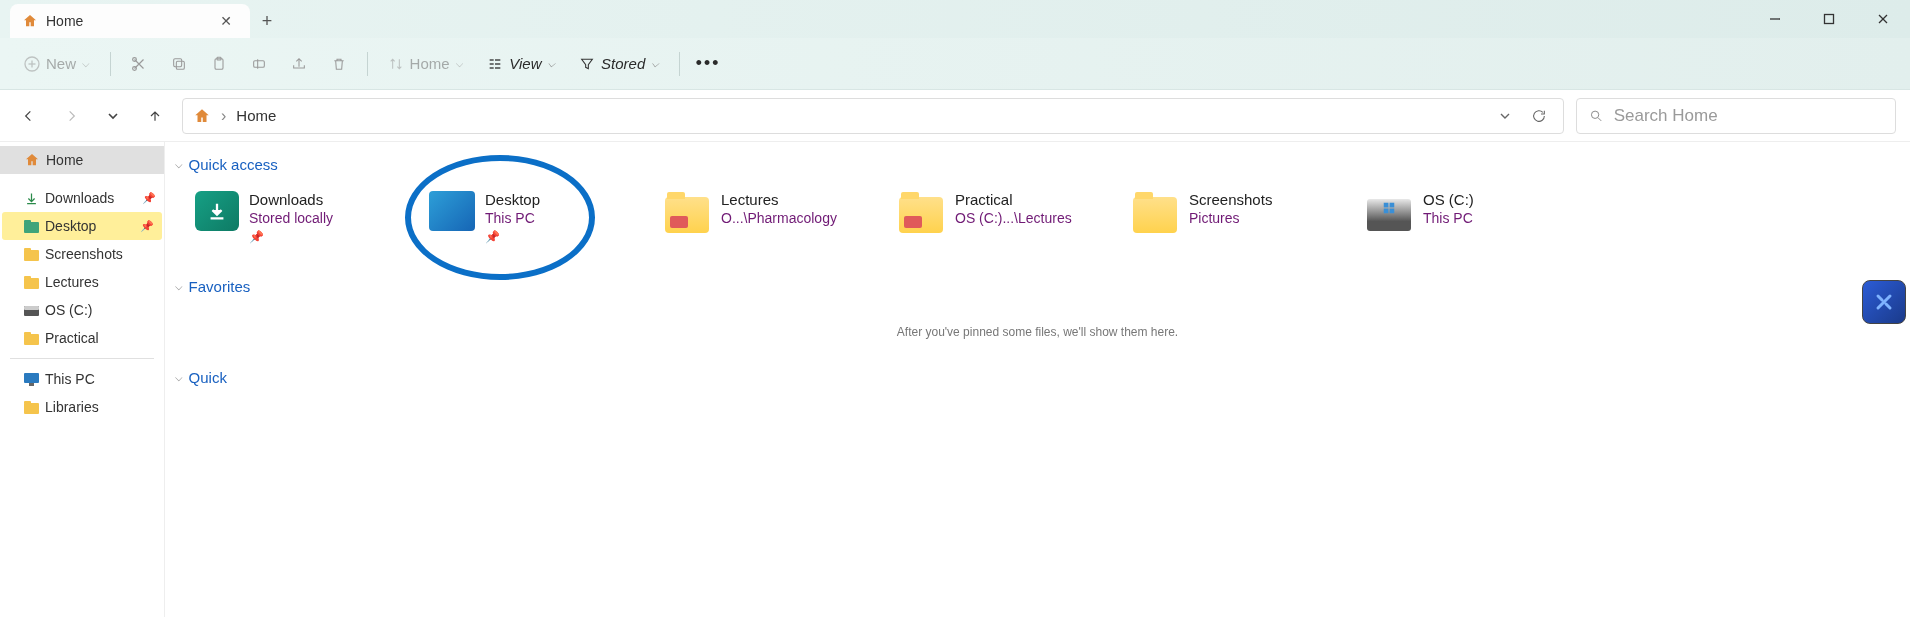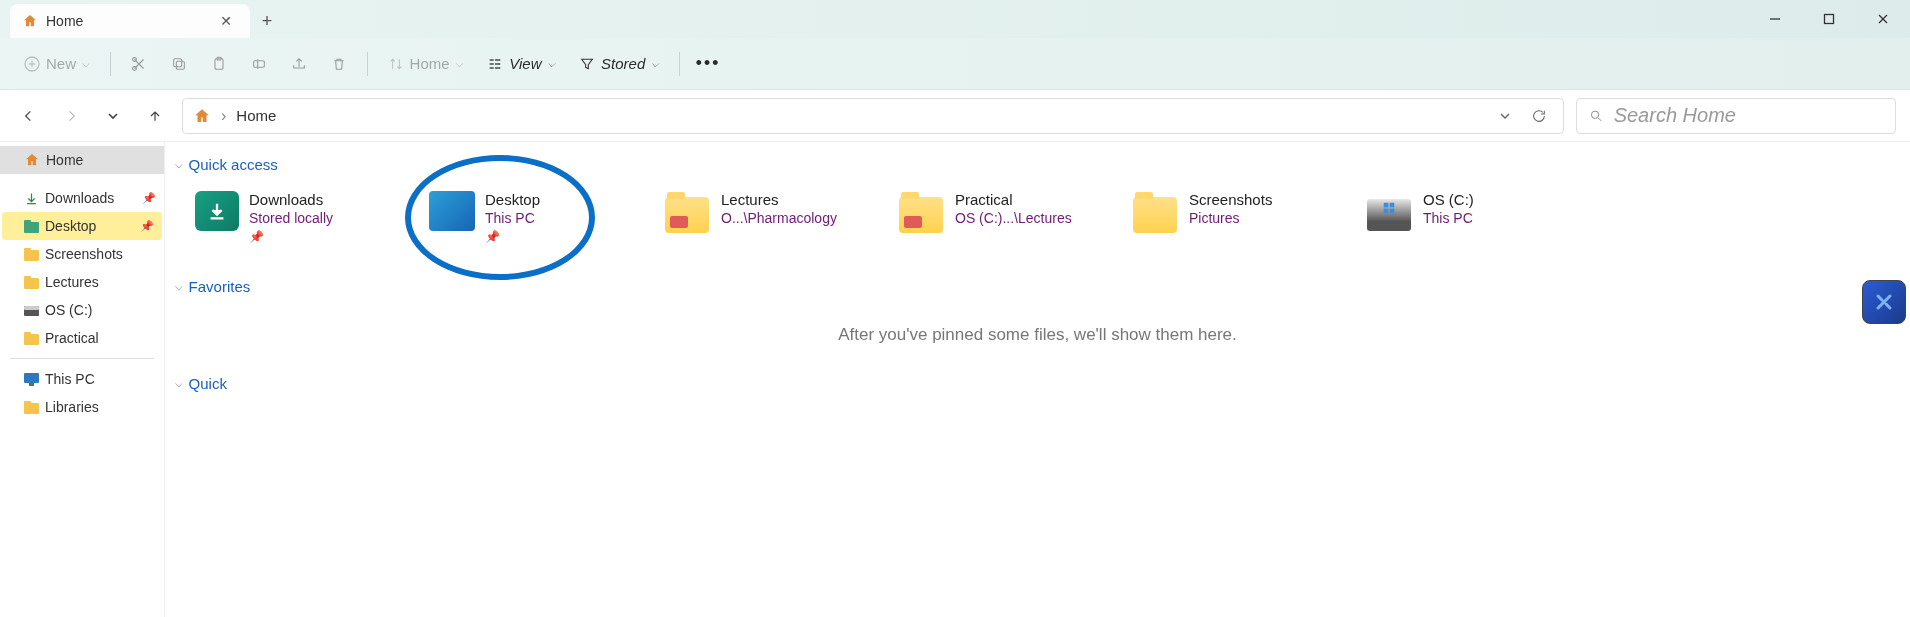--- a/index.html
+++ b/index.html
@@ -78,21 +78,21 @@
       width: 320px;
       height: 36px;
       border: 1px solid #ddd;
       border-radius: 4px;
       display: flex;
       align-items: center;
       padding: 0 12px;
       gap: 10px;
       color: #888;
     }
-    .search-box input { border: 0; outline: 0; font-size: 20px; color: #ec4899; width: 100%; background: transparent; font-style: italic; }
+    .search-box input { border: 0; outline: 0; font-size: 17px; color: #ec4899; width: 100%; background: transparent; }
     .search-box input::placeholder { color: #9a9a9a; }
 
     
     .main { display: flex; height: calc(617px - 38px - 52px - 52px); }
 
     
     .sidebar { width: 165px; border-right: 1px solid #eee; padding-top: 4px; }
     .sb-item {
       height: 28px;
       display: flex;
@@ -124,21 +124,21 @@
       padding: 6px;
       cursor: pointer;
       position: relative;
     }
     .qa-icon { width: 48px; height: 48px; flex-shrink: 0; display: flex; align-items: center; justify-content: center; border-radius: 4px; }
     .qa-text { display: flex; flex-direction: column; gap: 2px; }
     .qa-name { font-size: 15px; color: #222; }
     .qa-sub { font-size: 14px; color: #701a75; }
     .qa-pin { font-size: 12px; color: #999; margin-top: 2px; }
 
-    .fav-empty { text-align: center; color: #777; font-size: 17px; margin: 30px 0 30px 0; }
+    .fav-empty { text-align: center; color: #777; font-size: 12px; margin: 30px 0 30px 0; }
 
     
     .blue-circle {
       position: absolute;
       border: 6px solid #0b6fc7;
       border-radius: 50%;
       width: 190px;
       height: 125px;
       pointer-events: none;
       z-index: 10;

